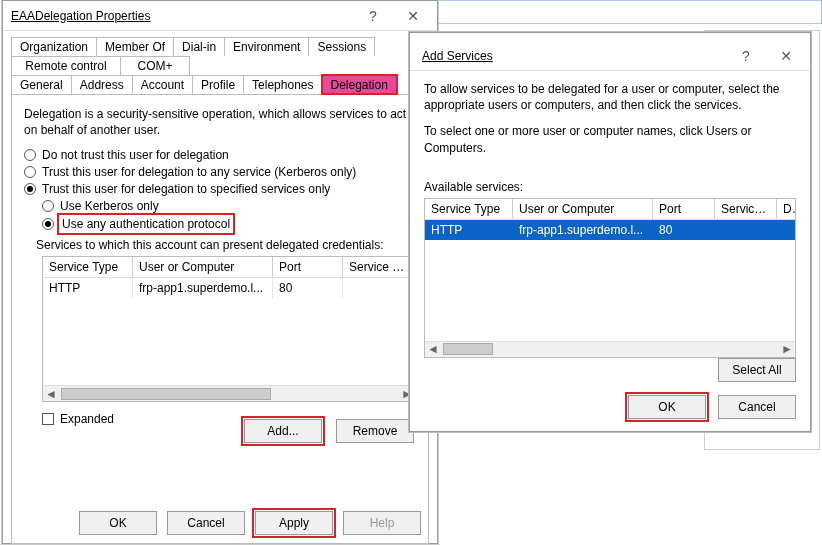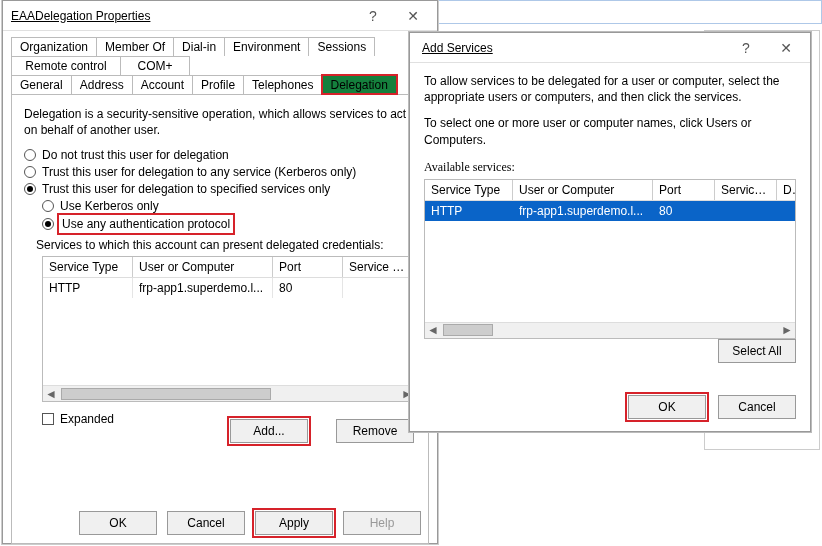--- a/index.html
+++ b/index.html
@@ -40,21 +40,21 @@
     border:1px solid #bbb;
     border-bottom:none;
     background:#fff;
     padding:2px 8px;
     font-size:12px;
     margin-right:-1px;
     min-width:40px; text-align:center;
     cursor:default;
   }
   .tab.sel {
-    background:#15803d;
+    background:#ec4899;
     position:relative; z-index:2;
   }
   .tab-highlight {
     outline:2px solid #d6222a;
     outline-offset:-1px;
   }
   .tabbody {
     border:1px solid #bbb;
     margin:0 8px 8px 8px;
     padding:12px 12px 12px 12px;
@@ -106,21 +106,21 @@
   }
   .svc-scroll .arrow {
     width:16px; height:16px; display:flex; align-items:center; justify-content:center; color:#666;
   }
   .chkrow { margin:10px 0 0 18px; display:flex; align-items:center; }
   .chk {
     width:12px; height:12px; border:1px solid #555; margin-right:6px; background:#fff;
   }
   .btnrow-deleg {
     position:absolute; right:14px; top:324px;
-    display:flex; gap:28px;
+    display:flex; gap:14px;
   }
   .btn {
     min-width:78px; height:24px;
     border:1px solid #999; background:#f0f0f0;
     padding:0 12px;
     font-size:12px; font-family:inherit;
     cursor:default;
   }
   .btn.hl { outline:2px solid #d6222a; outline-offset:1px; }
   .dlg1-footer {
@@ -147,27 +147,27 @@
   }
 
   
   .dlg2 {
     position:absolute; top:32px; left:409px;
     width:402px; height:400px;
     background:#fff; border:1px solid #999;
     box-shadow:0 0 0 1px #bbb;
     display:flex; flex-direction:column;
   }
-  .dlg2 .titlebar { padding:0 4px 0 12px; }
+  .dlg2 .titlebar { padding:0 4px 0 12px;margin-top:8px; }
   .dlg2-body { padding:10px 14px 10px 14px; flex:1; position:relative; }
   .dlg2-body .instr { line-height:1.35; margin-bottom:10px; }
   .dlg2-body .row-uc { display:flex; align-items:flex-start; gap:16px; }
   .dlg2-body .row-uc .txt { flex:1; line-height:1.35; }
   .uc-btn { min-width:130px; }
-  .avail { margin-top:12px;font-family:Liberation Serif, serif; }
+  .avail { margin-top:24px; }
   .svc2 {
     border:1px solid #bbb; height:160px; margin-top:4px; position:relative; overflow:hidden;
     background:#fff;
   }
   .svc2-head, .svc2-row { display:flex; font-size:12px; }
   .svc2-head { border-bottom:1px solid #ddd; }
   .svc2-head div, .svc2-row div {
     padding:3px 6px; overflow:hidden; white-space:nowrap; text-overflow:ellipsis;
   }
   .svc2-head div { border-right:1px solid #ccc; }

